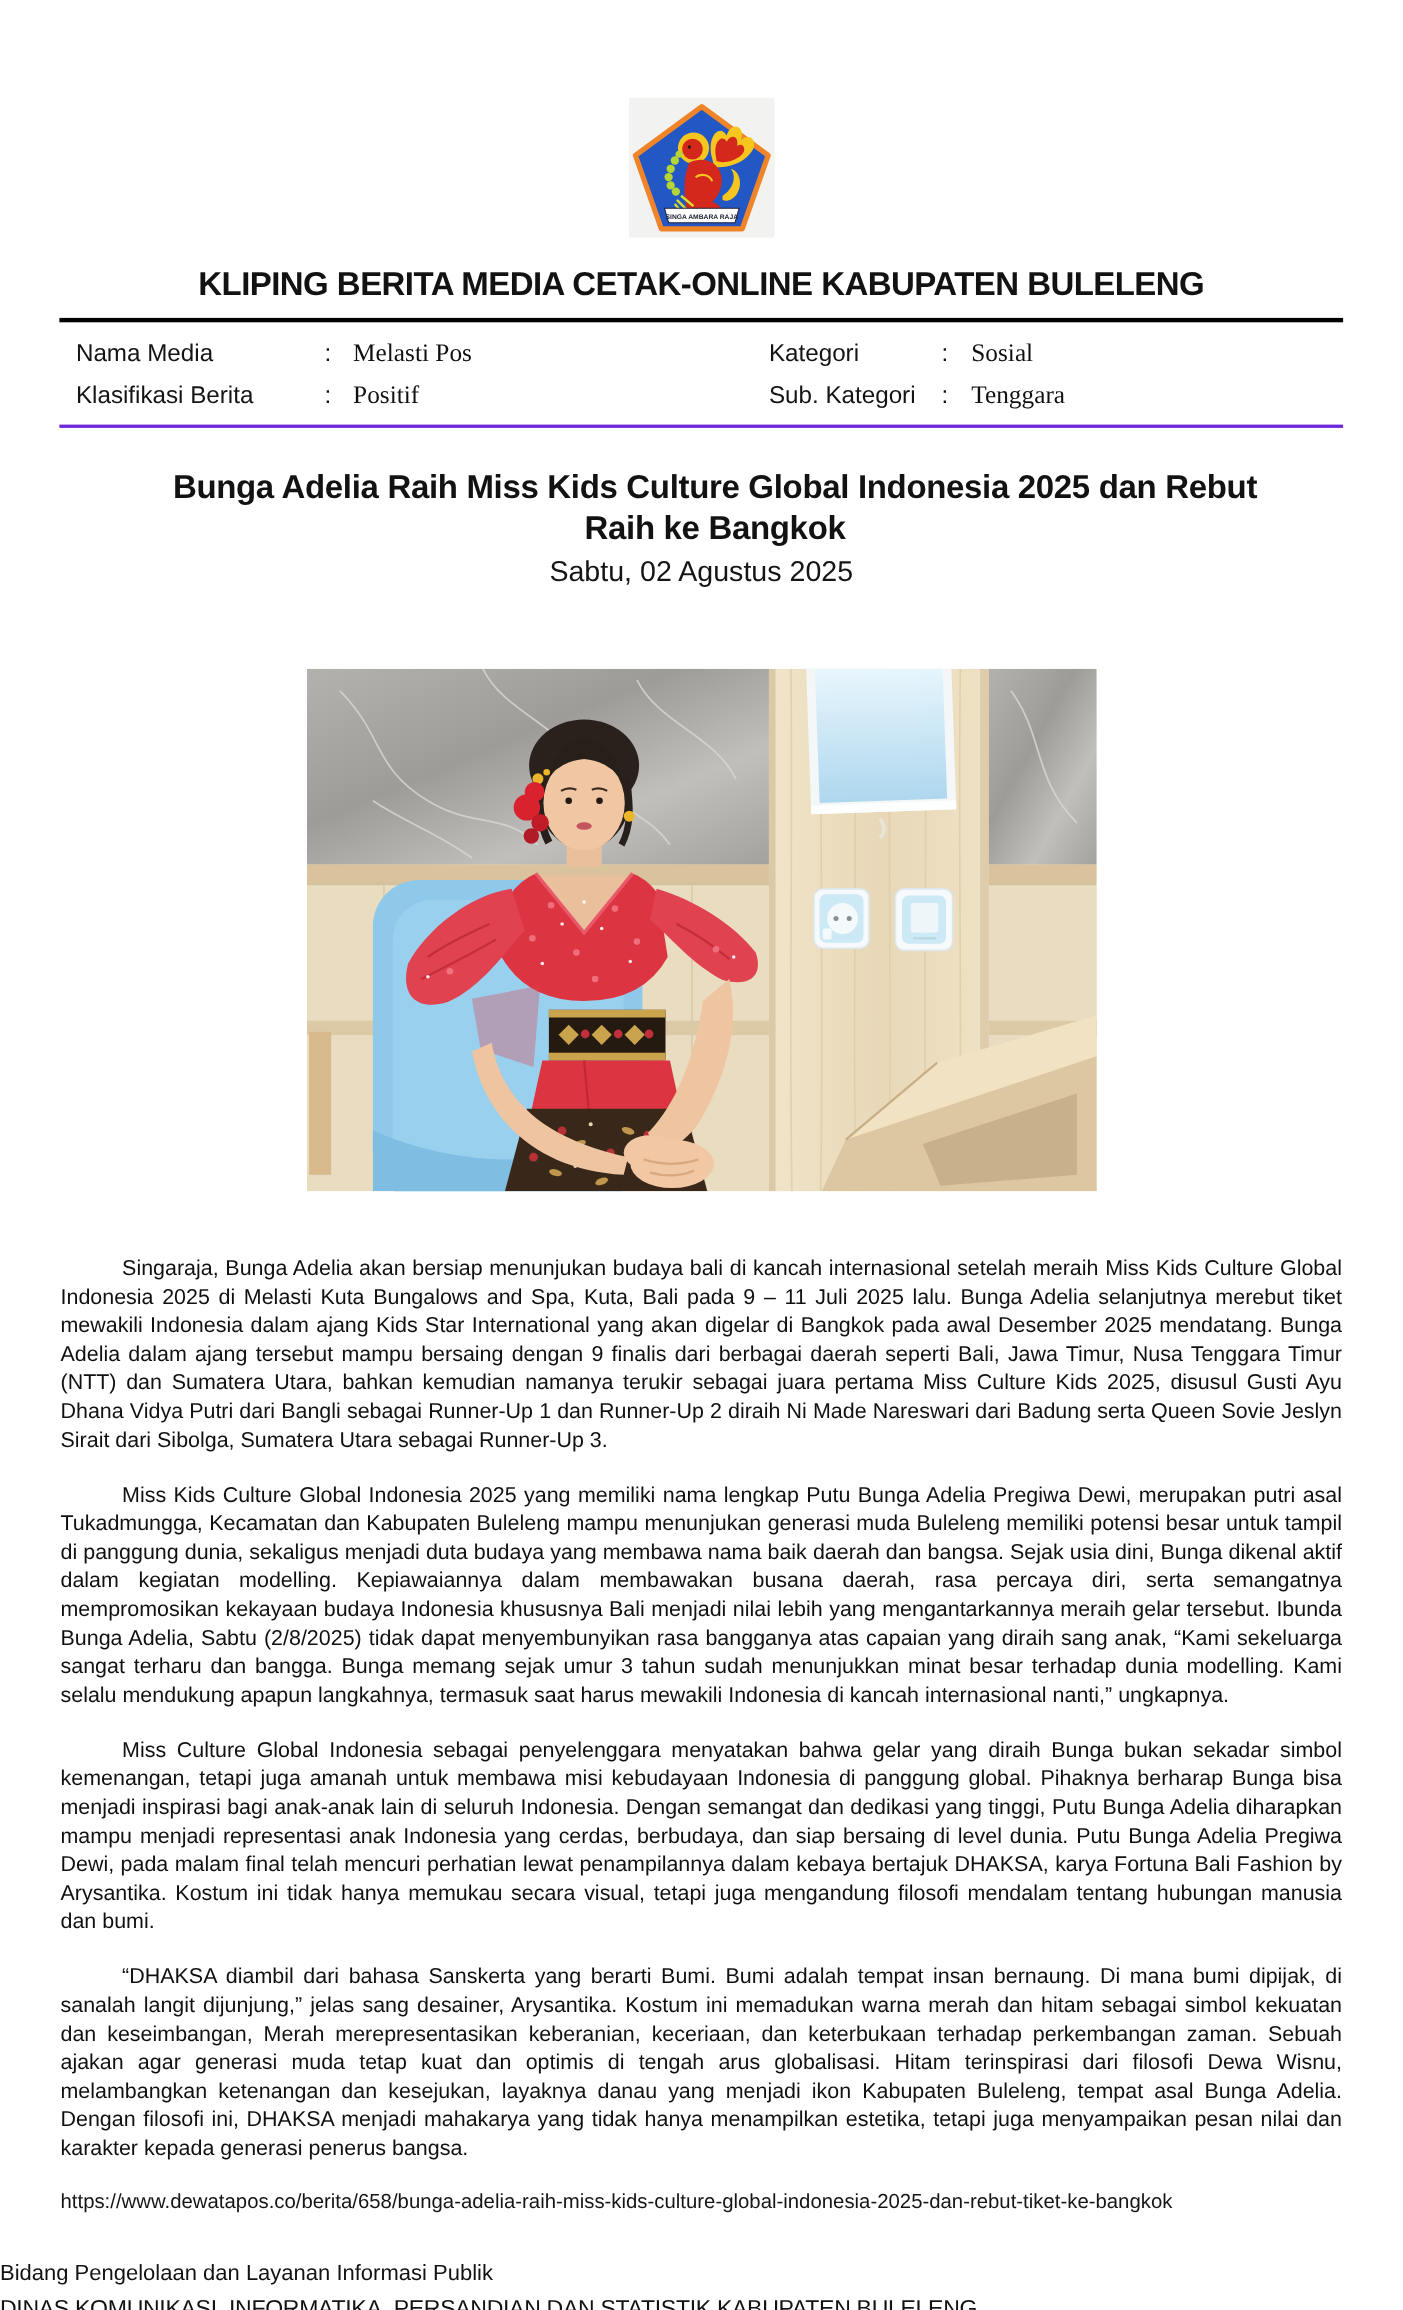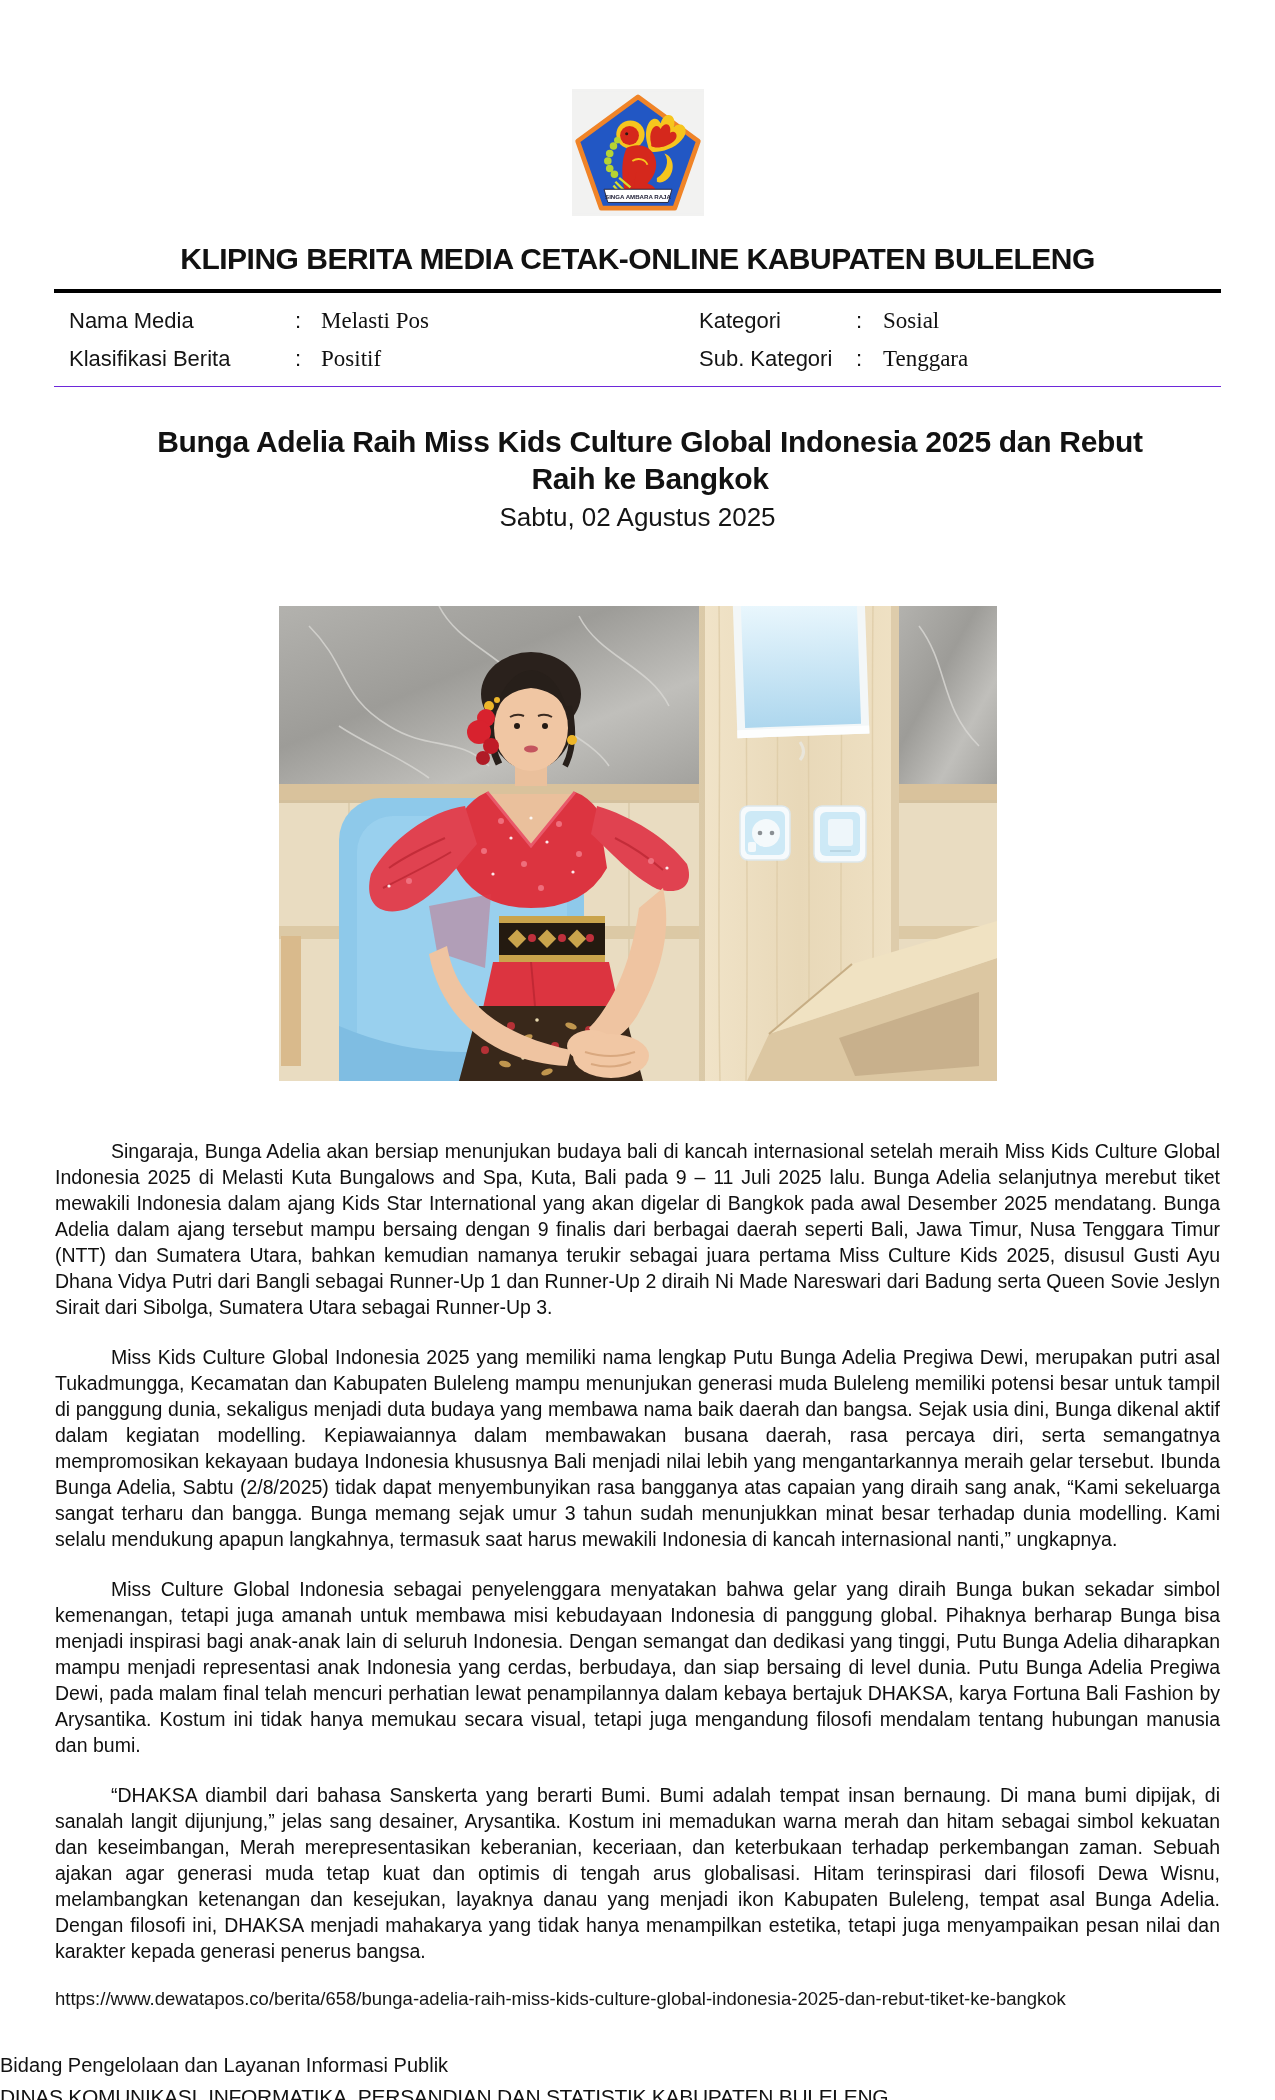--- a/index.html
+++ b/index.html
@@ -10,21 +10,21 @@
   }
   
   .logo-wrap{padding-top:73px;display:flex;justify-content:center;}
   .logo-box{width:132px;height:127px;background:#f2f2f1;display:block;}
   .main-title{
     margin-top:26px;text-align:center;font-size:30px;font-weight:600;
     letter-spacing:-0.5px;color:#121212;
   }
   
   .meta{
-    margin:13px 54px 0 54px;border-top:4px solid #000;border-bottom:1px solid #6d28d9;
+    margin:13px 54px 0 54px;border-top:4px solid #000;border-bottom:3px solid #6d28d9;
     padding:9px 0 8px 0;
   }
   .meta-row{
     display:grid;grid-template-columns:226px 26px 378px 157px 27px auto;
     align-items:center;height:38px;padding-left:15px;font-size:22px;
   }
   .meta-label{font-family:"Liberation Sans",sans-serif;color:#141414;}
   .meta-sep{font-family:"Liberation Sans",sans-serif;color:#141414;}
   .meta-value{font-family:"Liberation Serif",serif;font-size:23px;color:#101010;}
   

